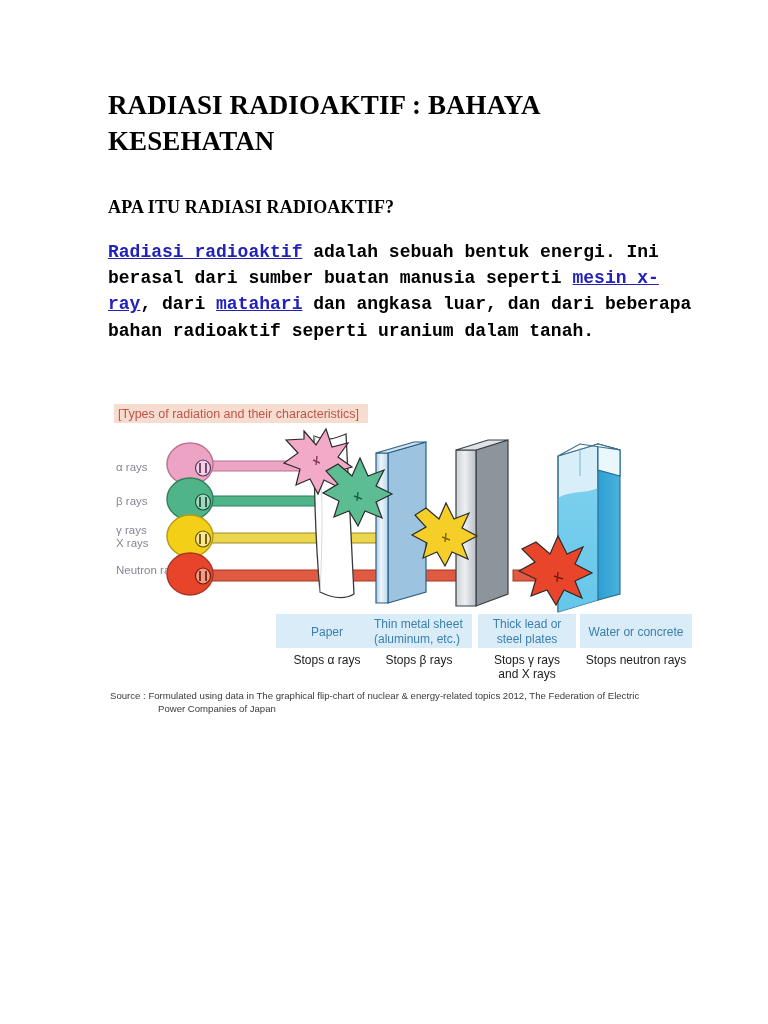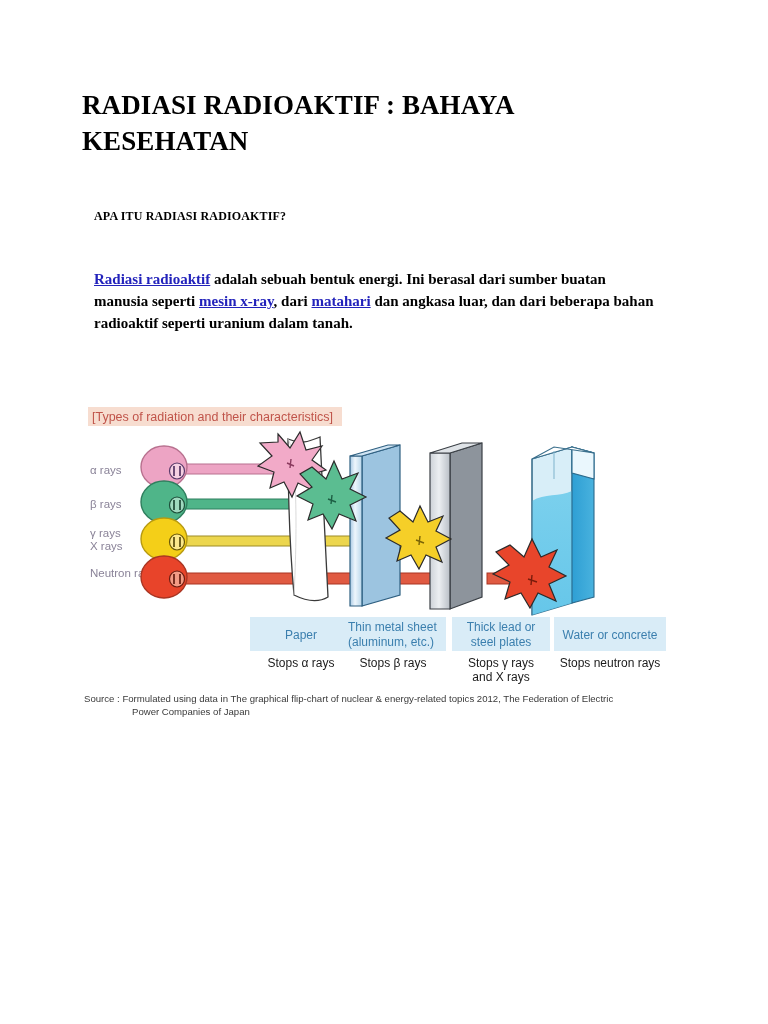--- a/index.html
+++ b/index.html
@@ -18,47 +18,47 @@
   }
   .page {
     position: absolute;
     left: 0; top: 0;
     width: 768px;
     height: 1024px;
     background: #ffffff;
   }
   .content {
     position: absolute;
-    left: 82px;
+    left: 108px;
     top: 88px;
     width: 588px;
   }
   h1.doc-title {
     font-family: "Liberation Serif", serif;
     font-size: 27px;
     font-weight: bold;
     line-height: 1.32;
     letter-spacing: 0.1px;
     margin: 0 0 0 0;
     color: #000;
   }
   .section-head {
     font-family: "Liberation Serif", serif;
-    font-size: 12px;
-    font-weight: bold;
-    margin: 12px;
+    font-size: 18px;
+    font-weight: bold;
+    margin: 0;
     color: #000;
     letter-spacing: 0.15px;
   }
   p.body {
-    font-family: Liberation Serif, serif;
-    font-size: 15px;
+    font-family: Liberation Mono, monospace;
+    font-size: 18px;
     font-weight: bold;
     line-height: 1.45;
-    margin: 12px;
+    margin: 0;
     color: #000;
   }
   a.doclink {
     color: #2222bb;
     text-decoration: underline;
     font-weight: bold;
   }
   .sp-title-to-head { height: 38px; }
   .sp-head-to-p { height: 21px; }
   .sp-p-to-p { height: 16px; }

